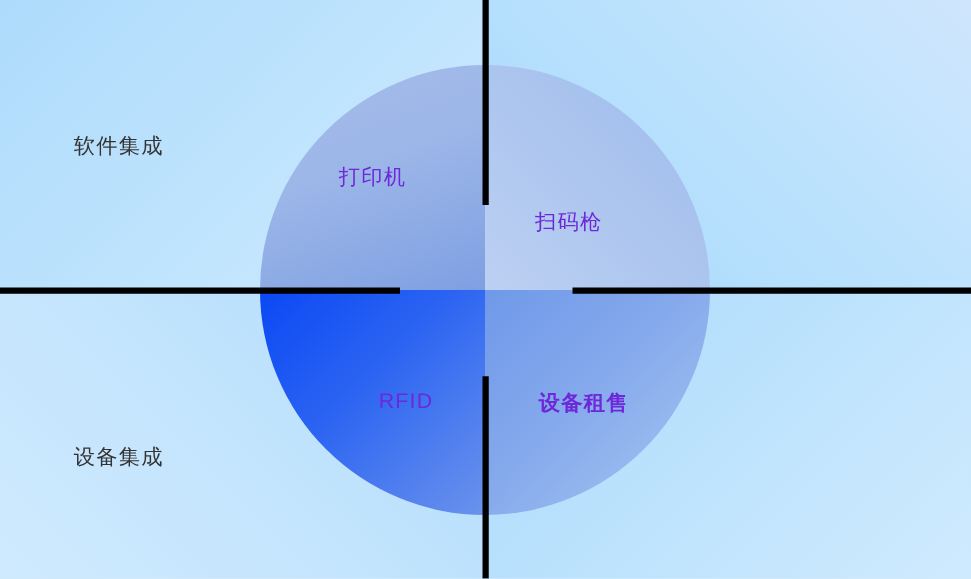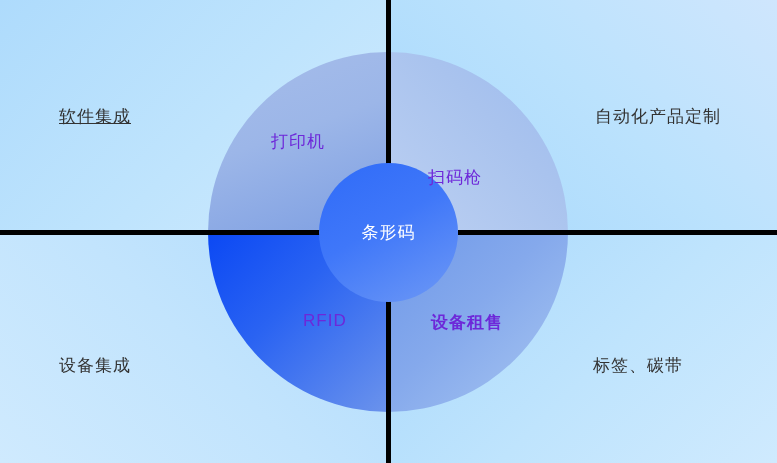--- a/index.html
+++ b/index.html
@@ -110,21 +110,21 @@
   .ring-label.rental  { left: 431px; top: 311px; font-weight: bold; }
 
   
   .outer-label {
     position: absolute;
     color: #333333;
     font-size: 17px;
     letter-spacing: 1px;
     white-space: nowrap;
   }
-  .outer-label.software   { left: 59px;  top: 105px; text-decoration: underline; }
+  .outer-label.software   { left: 59px;  top: 105px; }
   .outer-label.automation { left: 595px; top: 105px; }
   .outer-label.equipment  { left: 59px;  top: 354px; }
   .outer-label.consumable { left: 593px; top: 354px; }
 </style>
 </head>
 <body>
 
 <div id="stage">
 
   <div class="bg-layer">
@@ -139,27 +139,22 @@
     <div class="ring-q tr"></div>
     <div class="ring-q bl"></div>
     <div class="ring-q br"></div>
   </div>
 
   <div class="cross v-top"></div>
   <div class="cross v-bottom"></div>
   <div class="cross h-left"></div>
   <div class="cross h-right"></div>
 
-  <div class="core">
-    <span class="core-label">条形码</span>
-  </div>
 
   <span class="ring-label printer">打印机</span>
   <span class="ring-label scanner">扫码枪</span>
   <span class="ring-label rfid">RFID</span>
   <span class="ring-label rental">设备租售</span>
 
   <span class="outer-label software">软件集成</span>
-  <span class="outer-label automation">自动化产品定制</span>
   <span class="outer-label equipment">设备集成</span>
-  <span class="outer-label consumable">标签、碳带</span>
 
 </div>
 
 </body></html>

